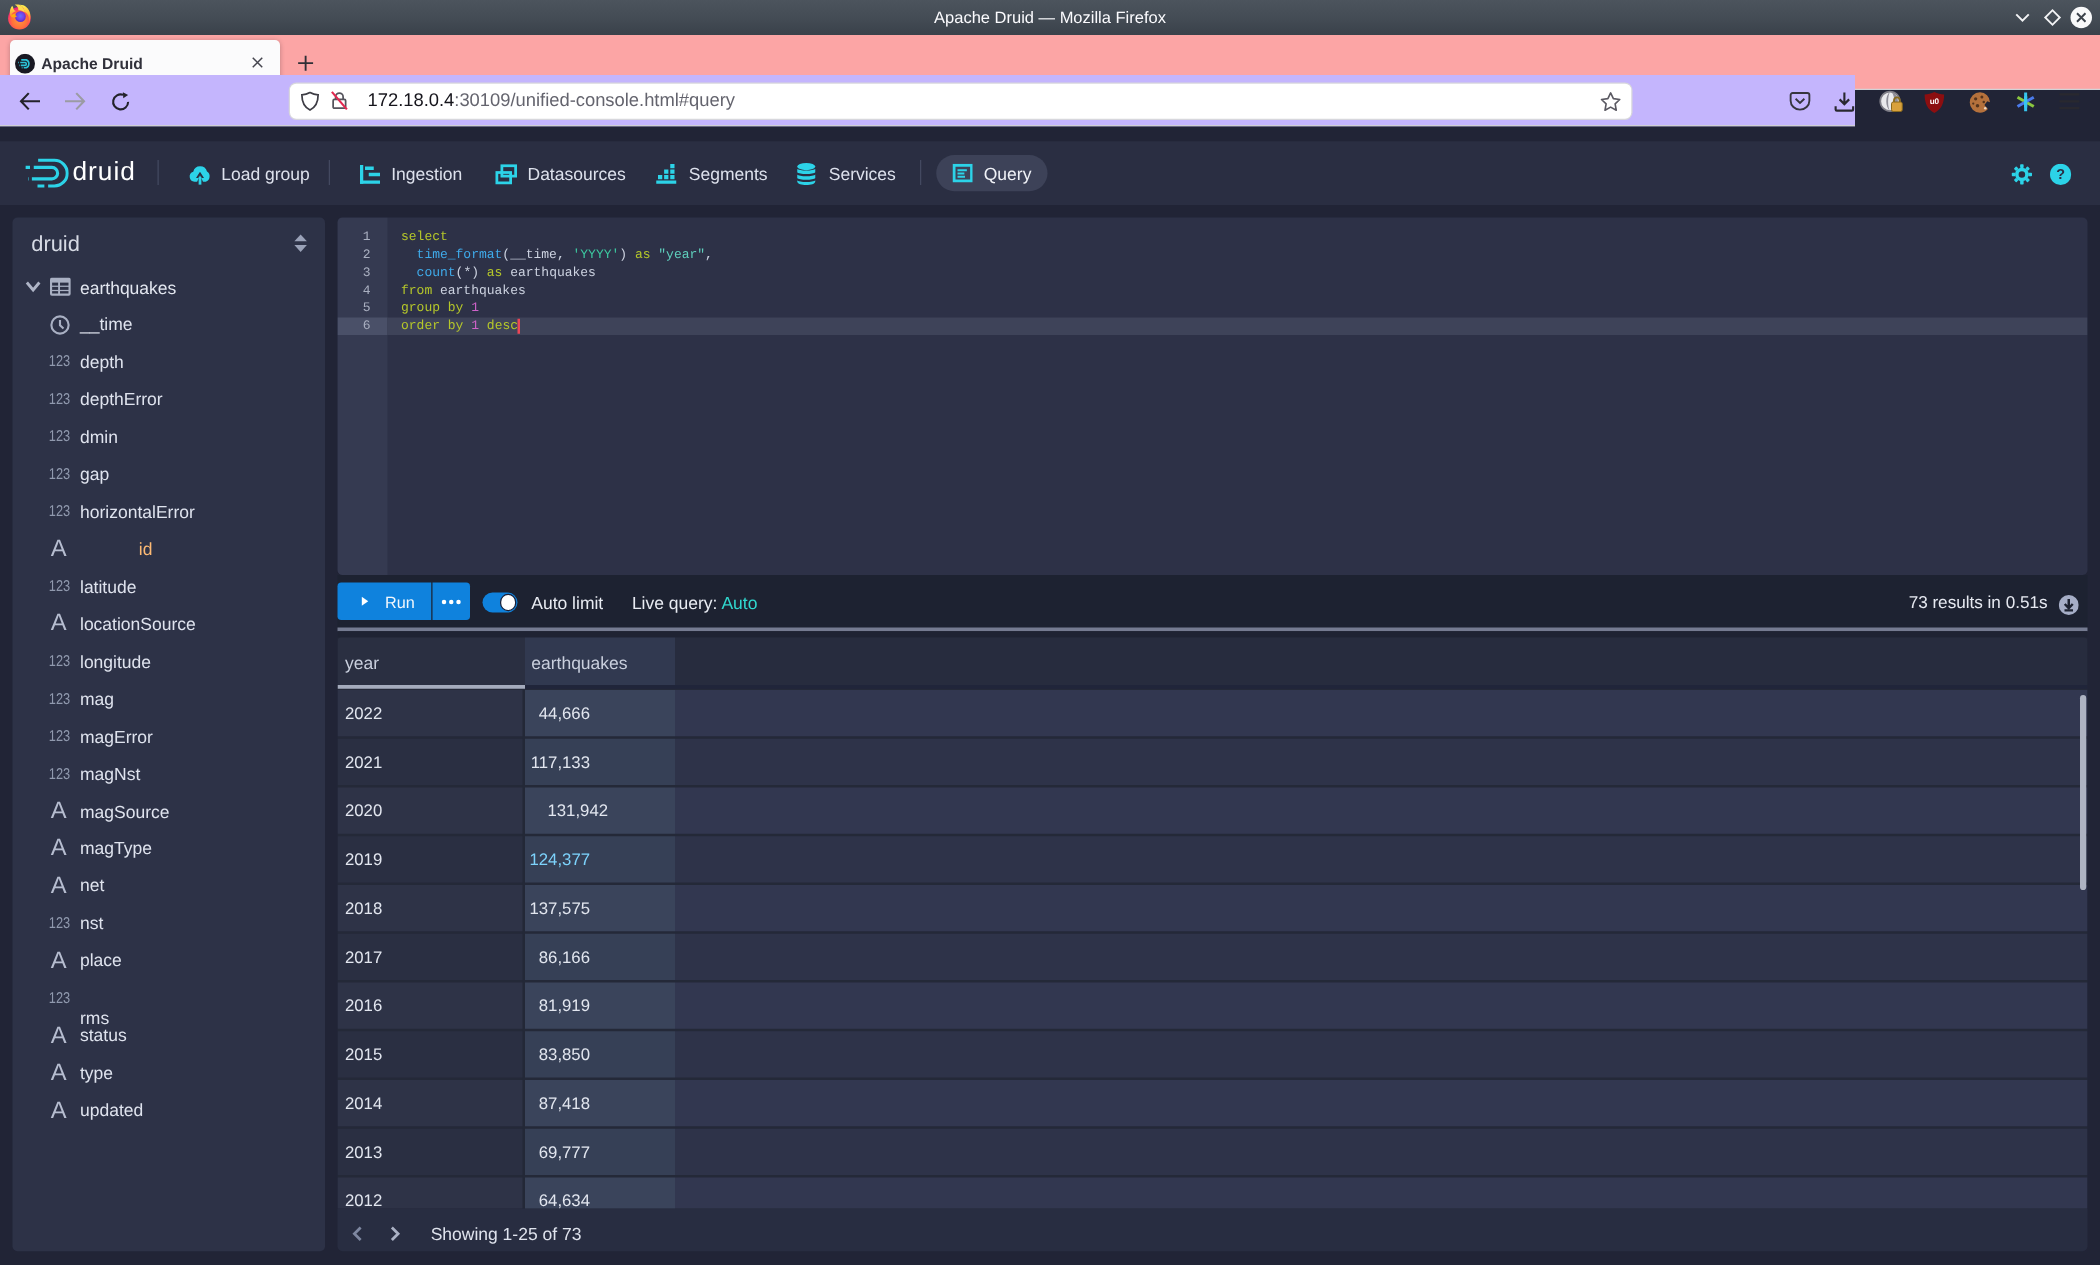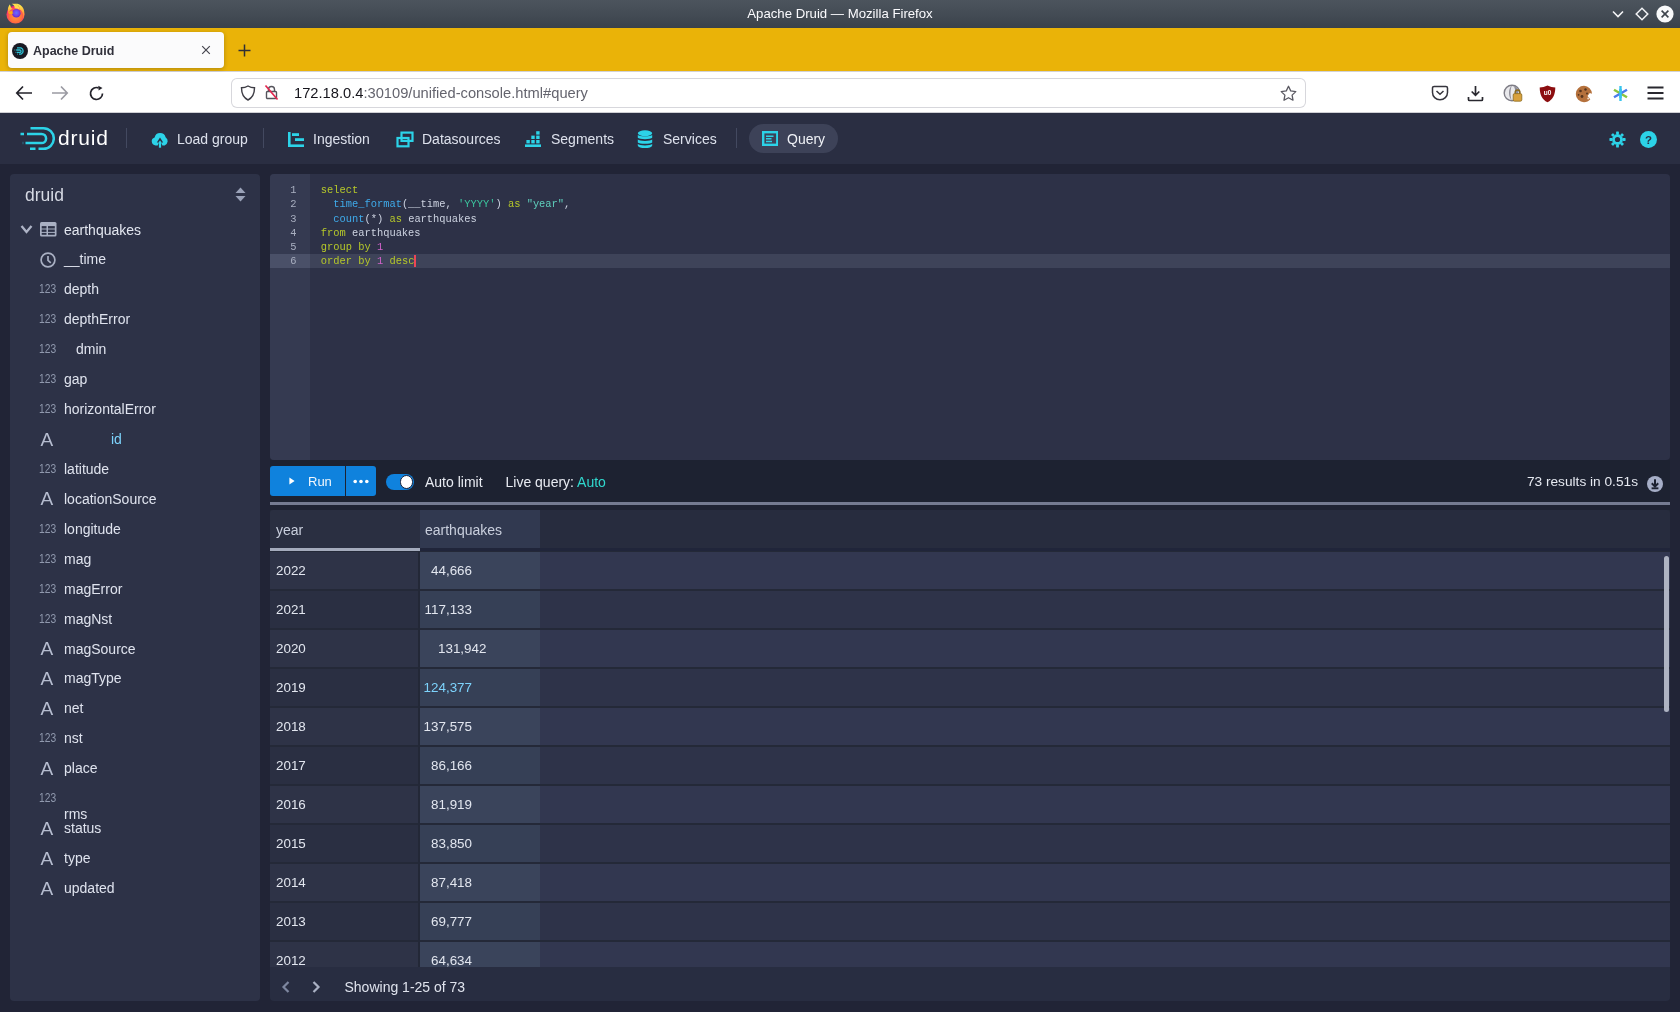--- a/index.html
+++ b/index.html
@@ -47,41 +47,41 @@
     </svg>
   <svg class="abs" style="left:1635px;top:7px;" width="14" height="14" viewBox="0 0 14 14">
       <rect x="2.9" y="2.9" width="8.2" height="8.2" transform="rotate(45 7 7)" stroke="#f2f3f5" stroke-width="1.5" fill="none"></rect>
     </svg>
   <svg class="abs" style="left:1656px;top:5px;" width="18" height="18" viewBox="0 0 18 18">
       <circle cx="9" cy="9" r="8.6" fill="#f8f9fa"></circle>
       <path d="M5.6,5.6 L12.4,12.4 M12.4,5.6 L5.6,12.4" stroke="#3c434b" stroke-width="1.6"></path>
     </svg>
 </div>
 
-<div class="abs" style="left:0;top:28px;width:1680px;height:44px;background:#eab308;border-bottom:1px solid #d2d2d6;">
+<div class="abs" style="left:0;top:28px;width:1680px;height:44px;background:#fca5a5;border-bottom:1px solid #d2d2d6;">
   <div class="abs" style="left:8px;top:4px;width:216px;height:36px;background:#fbfbfc;border-radius:4px;box-shadow:0 1px 4px rgba(20,20,30,.28);"></div>
 
   <svg class="abs" style="left:12px;top:15px;" width="16" height="16" viewBox="0 0 16 16">
     <circle cx="8" cy="8" r="8" fill="#191923"></circle>
     <g stroke="#2cc3d8" stroke-width="1.3" fill="none">
       <path d="M5,4.9 H9 A3.4,3.4 0 0 1 9,11.2 H7"></path>
       <path d="M4.2,7 H8.2 A1.2,1.2 0 0 1 8.2,9.3 H4.6"></path>
       <path d="M2.6,7 H3.2 M5.4,11.2 H6 M3.4,9.3 H3.8"></path>
     </g>
   </svg>
   <div class="abs" style="left:33px;top:15px;height:16px;line-height:16px;font-size:12.5px;font-weight:700;color:#30303a;">Apache Druid</div>
   <svg class="abs" style="left:199px;top:15px;" width="14" height="14" viewBox="0 0 14 14">
       <path d="M3.2,3.2 L10.8,10.8 M10.8,3.2 L3.2,10.8" stroke="#45454e" stroke-width="1.2"></path>
     </svg>
   <svg class="abs" style="left:238px;top:16px;" width="13" height="13" viewBox="0 0 13 13">
       <path d="M6.5,0.5 V12.5 M0.5,6.5 H12.5" stroke="#2f2f36" stroke-width="1.5"></path>
     </svg>
 </div>
 
-<div class="abs" style="left:0;top:72px;width:1680px;height:41px;background:#ffffff;border-bottom:1px solid #cfcfd4;">
+<div class="abs" style="left:0;top:60px;width:1484px;height:41px;background:#c4b5fd;border-bottom:1px solid #cfcfd4;">
 
   <svg class="abs" style="left:15px;top:13px;" width="18" height="16" viewBox="0 0 18 16">
       <path d="M8,1.5 L1.8,8 L8,14.5 M2.2,8 H17" stroke="#23222a" stroke-width="1.7" fill="none"></path>
     </svg>
 
   <svg class="abs" style="left:51px;top:13px;" width="18" height="16" viewBox="0 0 18 16">
       <path d="M10,1.5 L16.2,8 L10,14.5 M15.8,8 H1" stroke="#9b9ba3" stroke-width="1.7" fill="none"></path>
     </svg>
 
   <svg class="abs" style="left:88px;top:13px;" width="17" height="17" viewBox="0 0 17 17">
@@ -263,27 +263,27 @@
   <svg class="abs" style="left:29.5px;top:77.6px;" width="16" height="16" viewBox="0 0 16 16">
       <circle cx="8" cy="8" r="6.9" stroke="#a9b0c3" stroke-width="1.7" fill="none"></circle>
       <path d="M8,4 V8.3 L10.8,10.8" stroke="#a9b0c3" stroke-width="1.7" fill="none"></path>
     </svg>
   <div class="abs" style="left:54px;top:76.4px;height:18px;line-height:18px;font-size:14px;color:#dfe3ee;">__time</div>
   <div class="abs" style="left:29px;top:108.4px;width:18px;height:14px;line-height:14px;font-size:12.5px;color:#9099ae;transform:scaleX(0.82);transform-origin:0 0;">123</div>
   <div class="abs" style="left:54px;top:106.4px;height:18px;line-height:18px;font-size:14px;color:#dfe3ee;">depth</div>
   <div class="abs" style="left:29px;top:138.3px;width:18px;height:14px;line-height:14px;font-size:12.5px;color:#9099ae;transform:scaleX(0.82);transform-origin:0 0;">123</div>
   <div class="abs" style="left:54px;top:136.3px;height:18px;line-height:18px;font-size:14px;color:#dfe3ee;">depthError</div>
   <div class="abs" style="left:29px;top:168.2px;width:18px;height:14px;line-height:14px;font-size:12.5px;color:#9099ae;transform:scaleX(0.82);transform-origin:0 0;">123</div>
-  <div class="abs" style="left:54px;top:166.2px;height:18px;line-height:18px;font-size:14px;color:#dfe3ee;margin-left:12px;">dmin</div>
+  <div class="abs" style="left:54px;top:166.2px;height:18px;line-height:18px;font-size:14px;color:#dfe3ee;">dmin</div>
   <div class="abs" style="left:29px;top:198.2px;width:18px;height:14px;line-height:14px;font-size:12.5px;color:#9099ae;transform:scaleX(0.82);transform-origin:0 0;">123</div>
   <div class="abs" style="left:54px;top:196.2px;height:18px;line-height:18px;font-size:14px;color:#dfe3ee;">gap</div>
   <div class="abs" style="left:29px;top:228.1px;width:18px;height:14px;line-height:14px;font-size:12.5px;color:#9099ae;transform:scaleX(0.82);transform-origin:0 0;">123</div>
   <div class="abs" style="left:54px;top:226.1px;height:18px;line-height:18px;font-size:14px;color:#dfe3ee;">horizontalError</div>
   <div class="abs" style="left:30.5px;top:254.5px;height:21px;line-height:21px;font-size:19px;color:#b6bdd0;">A</div>
-  <div class="abs" style="left:54px;top:256.0px;height:18px;line-height:18px;font-size:14px;color:#7dd3fc;padding-left:47px;">id</div>
+  <div class="abs" style="left:54px;top:256.0px;height:18px;line-height:18px;font-size:14px;color:#fdba74;padding-left:47px;">id</div>
   <div class="abs" style="left:29px;top:287.9px;width:18px;height:14px;line-height:14px;font-size:12.5px;color:#9099ae;transform:scaleX(0.82);transform-origin:0 0;">123</div>
   <div class="abs" style="left:54px;top:285.9px;height:18px;line-height:18px;font-size:14px;color:#dfe3ee;">latitude</div>
   <div class="abs" style="left:30.5px;top:314.4px;height:21px;line-height:21px;font-size:19px;color:#b6bdd0;">A</div>
   <div class="abs" style="left:54px;top:315.9px;height:18px;line-height:18px;font-size:14px;color:#dfe3ee;">locationSource</div>
   <div class="abs" style="left:29px;top:347.8px;width:18px;height:14px;line-height:14px;font-size:12.5px;color:#9099ae;transform:scaleX(0.82);transform-origin:0 0;">123</div>
   <div class="abs" style="left:54px;top:345.8px;height:18px;line-height:18px;font-size:14px;color:#dfe3ee;">longitude</div>
   <div class="abs" style="left:29px;top:377.7px;width:18px;height:14px;line-height:14px;font-size:12.5px;color:#9099ae;transform:scaleX(0.82);transform-origin:0 0;">123</div>
   <div class="abs" style="left:54px;top:375.7px;height:18px;line-height:18px;font-size:14px;color:#dfe3ee;">mag</div>
   <div class="abs" style="left:29px;top:407.7px;width:18px;height:14px;line-height:14px;font-size:12.5px;color:#9099ae;transform:scaleX(0.82);transform-origin:0 0;">123</div>
   <div class="abs" style="left:54px;top:405.7px;height:18px;line-height:18px;font-size:14px;color:#dfe3ee;">magError</div>

